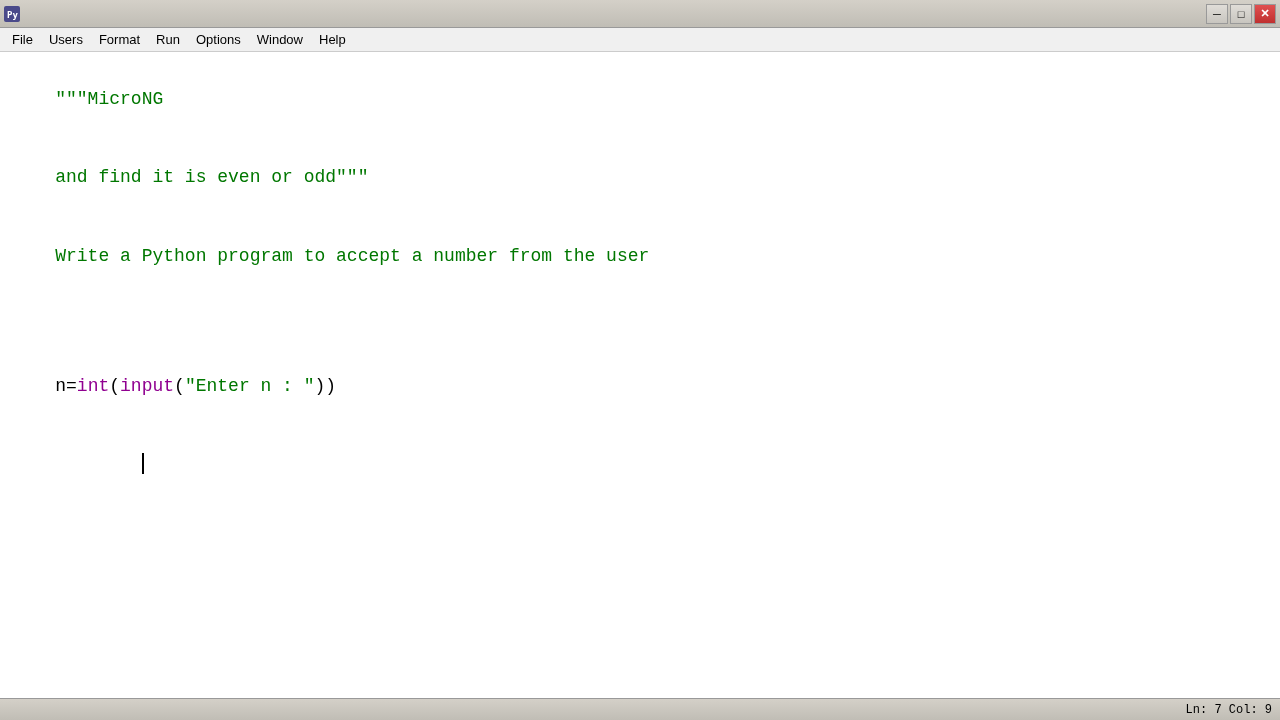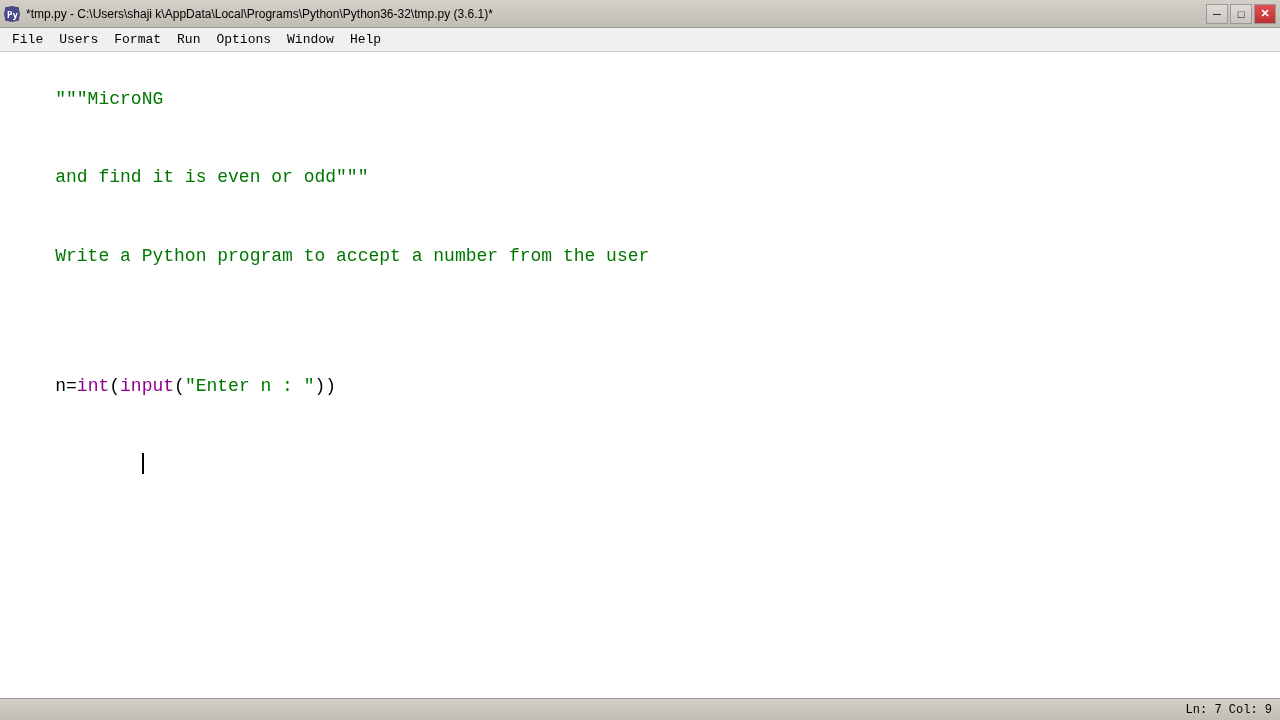--- a/index.html
+++ b/index.html
@@ -33,21 +33,21 @@
     .title-bar-left {
       display: flex;
       align-items: center;
       gap: 6px;
     }
 
     .title-bar-icon {
       width: 16px;
       height: 16px;
       background: #4a4a8a;
-      border-radius: 8px;
+      border-radius: 2px;
       display: flex;
       align-items: center;
       justify-content: center;
       font-size: 10px;
       color: white;
       font-weight: bold;
     }
 
     .title-bar-text {
       font-size: 12px;
@@ -85,21 +85,21 @@
       height: 24px;
       display: flex;
       align-items: center;
       border-bottom: 1px solid #ccc;
       padding: 0 4px;
     }
 
     .menu-item {
       padding: 2px 8px;
       font-size: 13px;
-      font-family: Liberation Mono, monospace;
+      font-family: Liberation Sans, sans-serif;
       cursor: pointer;
       color: #000;
     }
 
     
     .editor-area {
       flex: 1;
       background: white;
       padding: 8px 12px;
       overflow: hidden;
@@ -160,21 +160,20 @@
 <body>
 
 <div class="title-bar">
   <div class="title-bar-left">
     <div class="title-bar-icon">
       <svg width="14" height="14" viewBox="0 0 14 14">
         <rect width="14" height="14" fill="#4a4a8a" rx="1"></rect>
         <text x="2" y="11" fill="white" font-size="9" font-family="monospace" font-weight="bold">Py</text>
       </svg>
     </div>
-    <span class="title-bar-text">*tmp.py - C:\Users\shaji k\AppData\Local\Programs\Python\Python36-32\tmp.py (3.6.1)*</span>
   </div>
   <div class="title-bar-buttons">
     <div class="tb-btn">─</div>
     <div class="tb-btn">□</div>
     <div class="tb-btn close">✕</div>
   </div>
 </div>
 
 <div class="menu-bar">
 <div class="menu-item">File</div>

